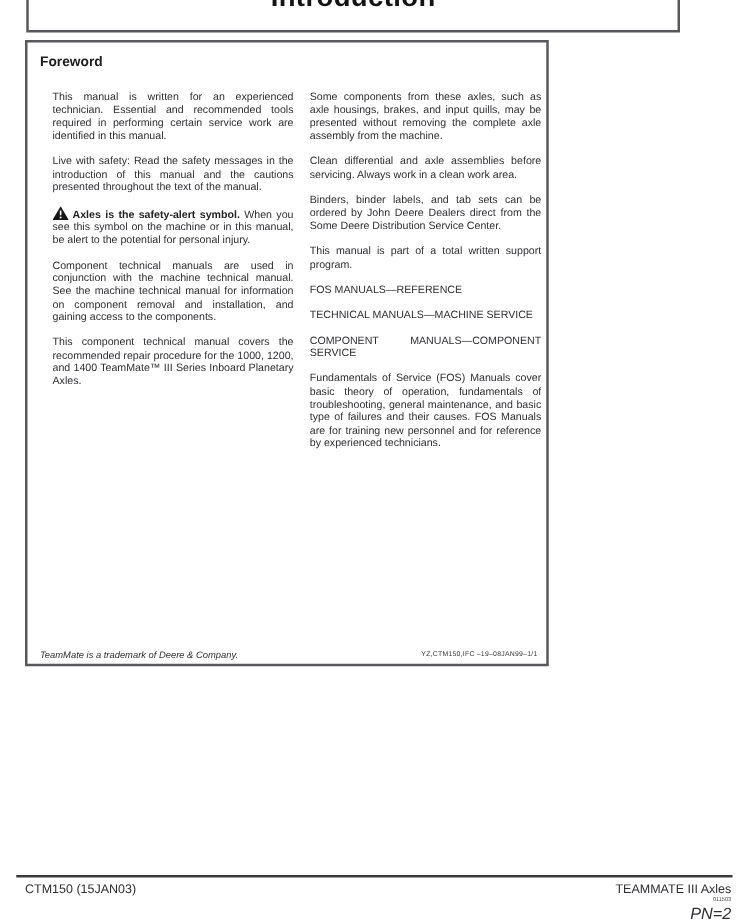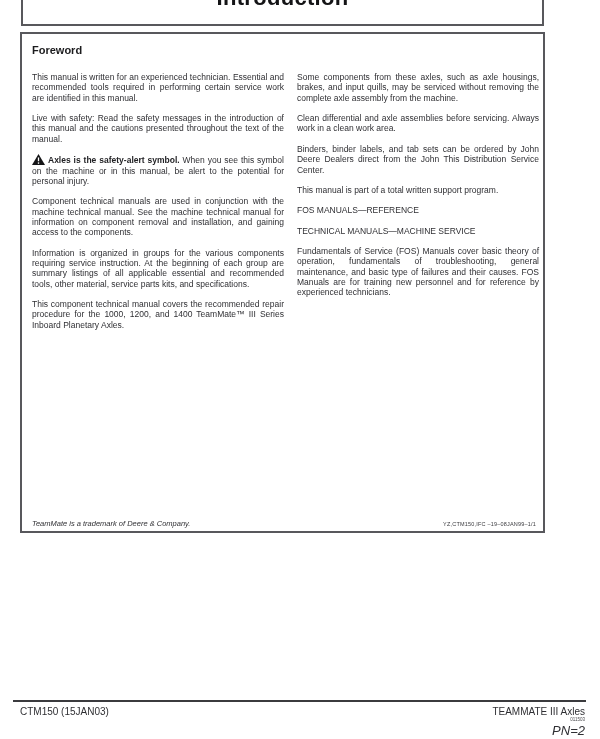--- a/index.html
+++ b/index.html
@@ -28,36 +28,36 @@
     font-weight: bold;
     color: #141416;
     letter-spacing: 0.3px;
     line-height: 1;
   }
 
   
   .foreword-box {
     position: absolute;
     left: 20px; top: 32px;
-    width: 525px; height: 501px;
+    width: 419px; height: 501px;
     border: 2px solid #58585c;
     box-sizing: border-box;
     background: #ffffff;
     padding: 8px 4px 0 8px;
   }
   .foreword-heading {
     font-size: 11px;
     font-weight: bold;
     color: #1c1c1e;
     margin: 2px 0 0 2px;
   }
   .columns {
     display: flex;
     margin-top: 16px;
-    margin-left: 2px;
+    margin-left: 12px;
   }
   .col {
     font-size: 8.5px;
     line-height: 1.22;
     text-align: justify;
     color: #2f2f33;
   }
   .col-left  { width: 253px; margin-right: 13px; }
   .col-right { width: 243px; }
   .para { margin: 0 0 10px 0; }
@@ -116,30 +116,30 @@
   <div class="columns">
     <div class="col col-left">
       <p class="para">This manual is written for an experienced technician. Essential and recommended tools required in performing certain service work are identified in this manual.</p>
       <p class="para">Live with safety: Read the safety messages in the introduction of this manual and the cautions presented throughout the text of the manual.</p>
       <p class="para"><span class="alert-icon"><svg width="13" height="11" viewBox="0 0 24 20">
               <path d="M12 0 L24 20 L0 20 Z" fill="#151517"></path>
               <rect x="10.8" y="6.2" width="2.4" height="7" fill="#ffffff"></rect>
               <circle cx="12" cy="16.6" r="1.5" fill="#ffffff"></circle>
             </svg></span><b>Axles is the safety-alert symbol.</b> <span>When you see this symbol on the machine or in this manual, be alert to the potential for personal injury.</span></p>
       <p class="para">Component technical manuals are used in conjunction with the machine technical manual. See the machine technical manual for information on component removal and installation, and gaining access to the components.</p>
-      <p class="para">Information is organized in groups for the various components requiring service instruction. At the beginning of each group are summary listings of all applicable essential and recommended tools, other material, service parts kits, and specifications.</p>
       <p class="para">This component technical manual covers the recommended repair procedure for the 1000, 1200, and 1400 TeamMate™ III Series Inboard Planetary Axles.</p>
     </div>
     <div class="col col-right">
-      <p class="para">Some components from these axles, such as axle housings, brakes, and input quills, may be serviced without removing the complete axle assembly from the machine.</p>
+      <p class="para">Some components from these axles, such as axle housings, brakes, and input quills, may be presented without removing the complete axle assembly from the machine.</p>
       <p class="para">Clean differential and axle assemblies before servicing. Always work in a clean work area.</p>
-      <p class="para">Binders, binder labels, and tab sets can be ordered by John Deere Dealers direct from the John This Distribution Service Center.</p>
+      <p class="para">Binders, binder labels, and tab sets can be ordered by John Deere Dealers direct from the Some Deere Distribution Service Center.</p>
       <p class="para">This manual is part of a total written support program.</p>
       <p class="para">FOS MANUALS—REFERENCE</p>
       <p class="para">TECHNICAL MANUALS—MACHINE SERVICE</p>
+      <p class="para">COMPONENT MANUALS—COMPONENT SERVICE</p>
       <p class="para">Fundamentals of Service (FOS) Manuals cover basic theory of operation, fundamentals of troubleshooting, general maintenance, and basic type of failures and their causes. FOS Manuals are for training new personnel and for reference by experienced technicians.</p>
     </div>
   </div>
 
   <div class="trademark-note">TeamMate is a trademark of Deere &amp; Company.</div>
   <div class="revision-code">YZ,CTM150,IFC  –19–08JAN99–1/1</div>
 </div>
 
 <div class="footer-rule"></div>
 <div class="footer-left">CTM150 (15JAN03)</div>

